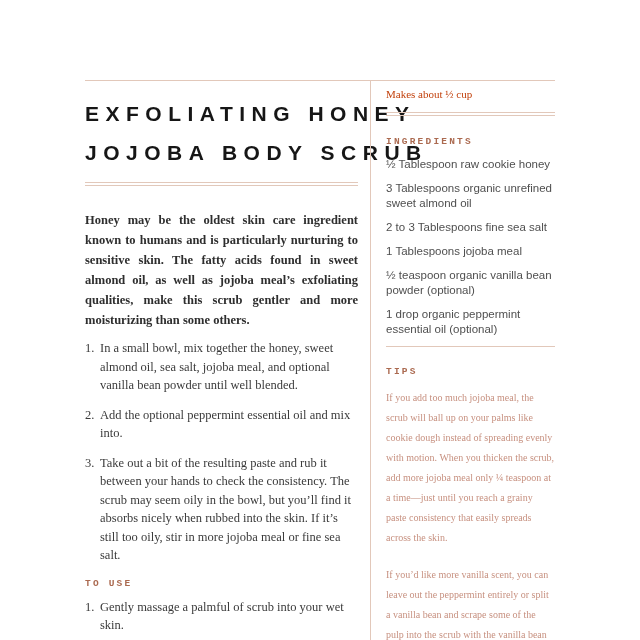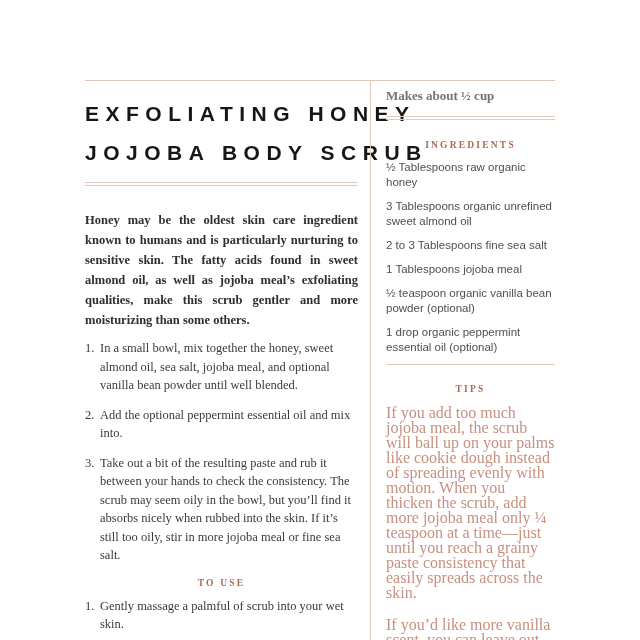--- a/index.html
+++ b/index.html
@@ -53,65 +53,64 @@
   .title-rule { margin-top: 10px; }
   .intro {
     margin-top: 24px;
     font-weight: bold;
     font-size: 12.5px;
     line-height: 20px;
     color: #2e2e2e;
     text-align: justify;
   }
   .section-heading {
-    font-family: Liberation Serif, serif;
+    font-family: Liberation Mono, monospace;
     font-weight: bold;
     font-size: 9.5px;
     letter-spacing: 2.2px;
     color: #ab6a50;
-    text-align: center;
   }
   .left-heading { margin-top: 28px; }
   .steps { margin-top: 9px; }
   .step {
     display: flex;
     font-size: 12.5px;
     line-height: 18.5px;
     color: #3a3a3a;
     margin-bottom: 11px;
   }
   .step-num {
     flex: 0 0 15px;
     text-align: left;
   }
   .step-text { flex: 1; }
   
   .yield {
     margin-top: 7px;
-    font-weight: bold;
-    font-size: 13px;
-    color: #737373;
+    font-weight: normal;
+    font-size: 11px;
+    color: #c2410c;
   }
   .yield-rule { margin-top: 12px; }
   .right-heading { margin-top: 20px; }
   .ingredients { margin-top: 10px; list-style: none; }
   .ingredient {
     font-family: "Liberation Sans", sans-serif;
     font-weight: 300;
     font-size: 11.5px;
     line-height: 15px;
     color: #4f4f4f;
     margin-bottom: 9px;
   }
   .tips-rule { margin-top: 8px; }
   .tips-heading { margin-top: 19px; }
   .tip-para {
     margin-top: 11px;
-    font-size: 16px;
-    line-height: 15px;
+    font-size: 10px;
+    line-height: 20px;
     color: #c79180;
   }
   .tip-para + .tip-para { margin-top: 17px; }
 </style>
 </head>
 <body>
 
 <div class="sheet">
   <div class="content">
 
@@ -154,21 +153,21 @@
         </div>
       </div>
 
       <div class="col-right">
         <div class="yield">Makes about ½ cup</div>
 
         <div class="rule-double yield-rule"></div>
 
         <div class="section-heading right-heading">INGREDIENTS</div>
         <ul class="ingredients">
-          <li class="ingredient">½ Tablespoons raw organic honey</li>
+          <li class="ingredient">½ Tablespoon raw cookie honey</li>
           <li class="ingredient">3 Tablespoons organic unrefined sweet almond oil</li>
           <li class="ingredient">2 to 3 Tablespoons fine sea salt</li>
           <li class="ingredient">1 Tablespoons jojoba meal</li>
           <li class="ingredient">½ teaspoon organic vanilla bean powder (optional)</li>
           <li class="ingredient">1 drop organic peppermint essential oil (optional)</li>
         </ul>
 
         <div class="rule tips-rule"></div>
 
         <div class="section-heading tips-heading">TIPS</div>

